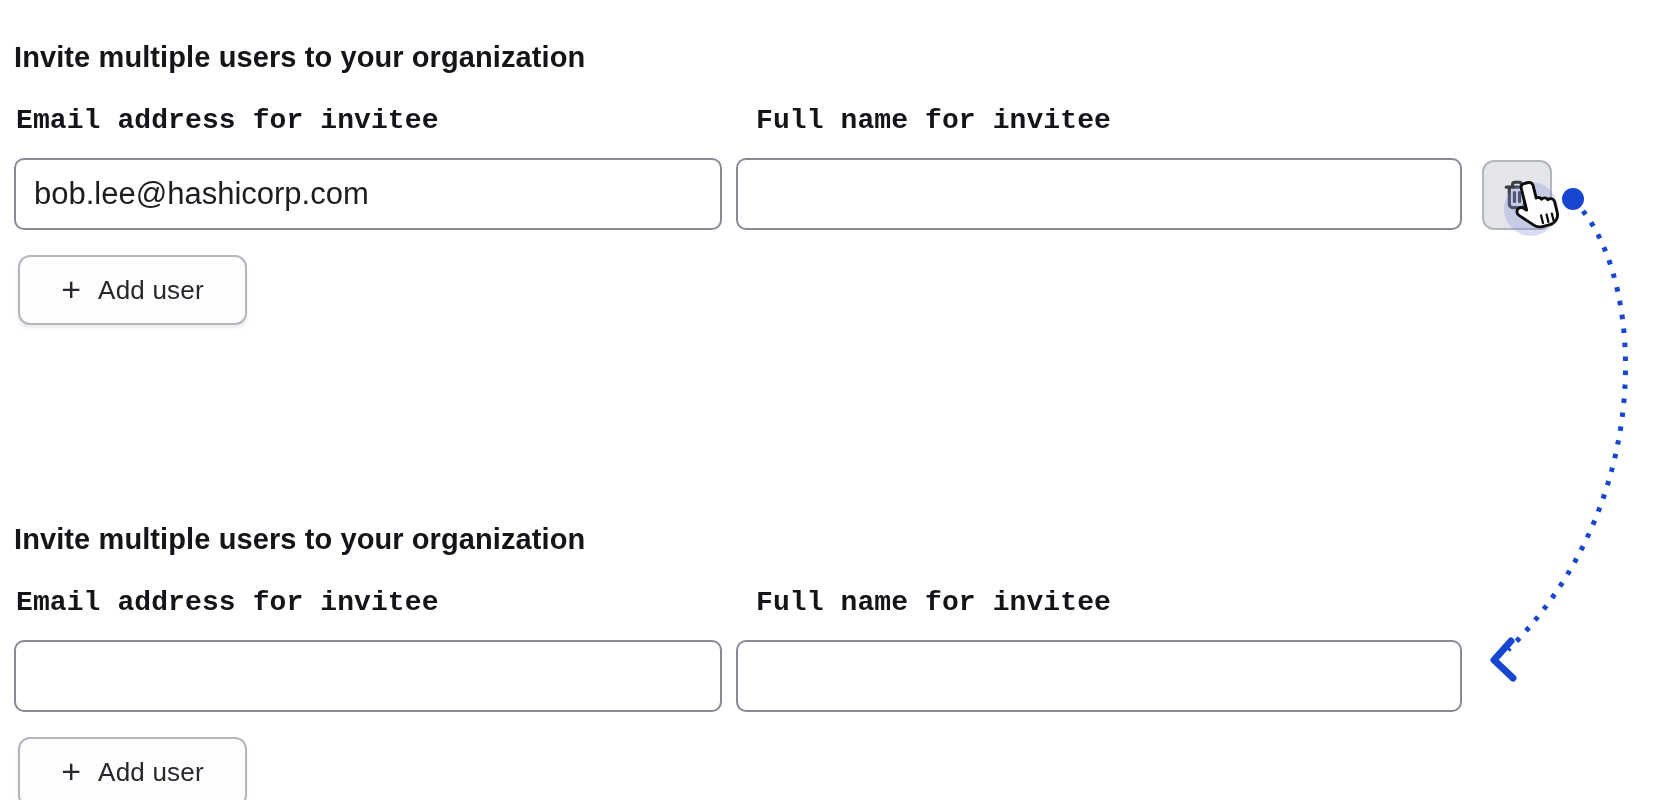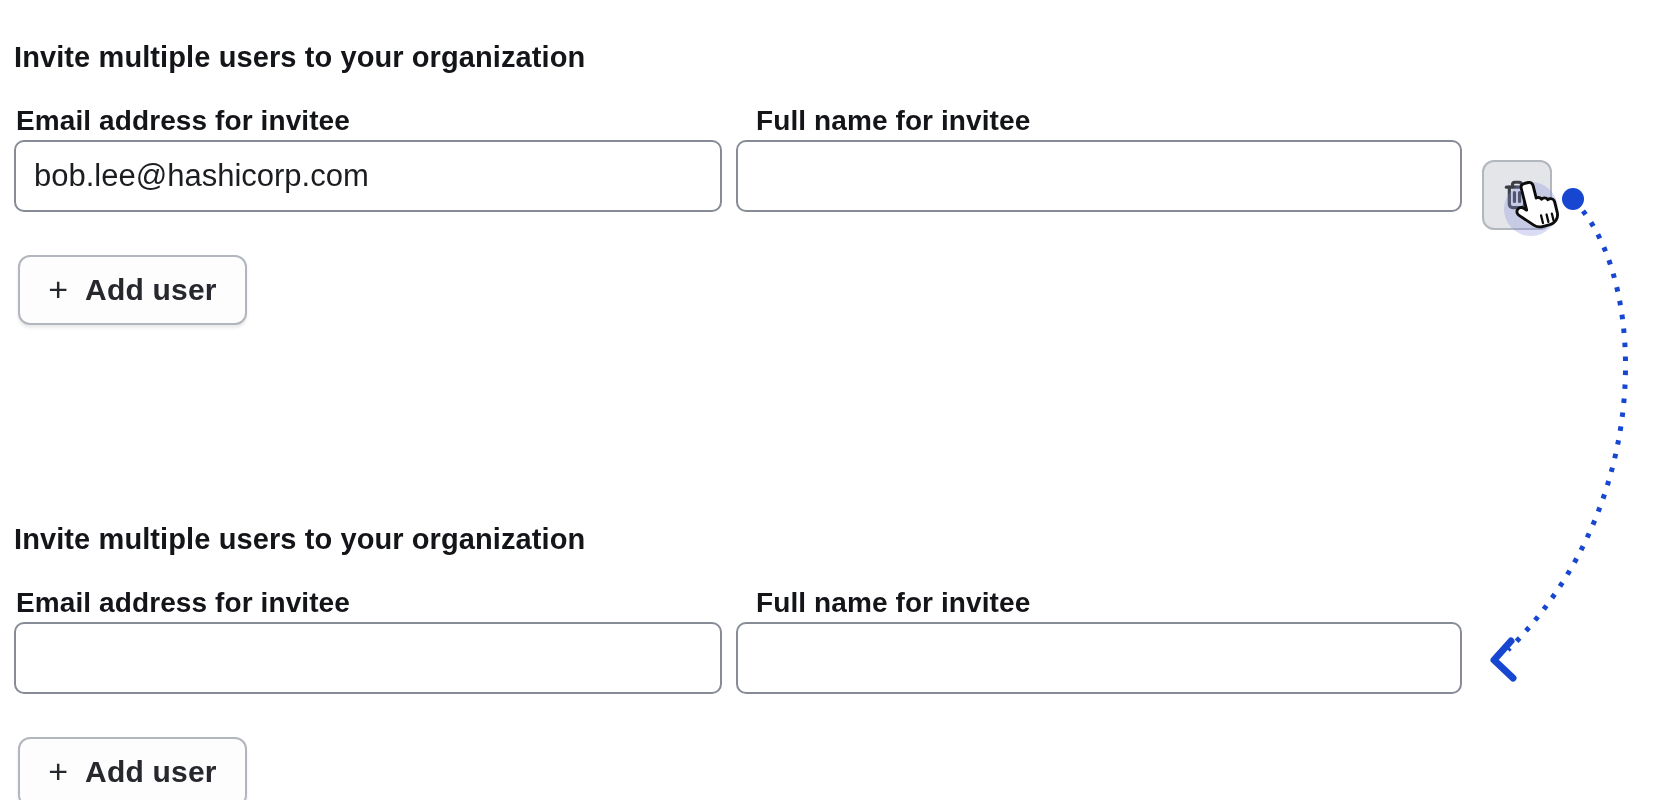--- a/index.html
+++ b/index.html
@@ -22,25 +22,26 @@
   .form.after{top:482px;}
   .legend{
     position:absolute;left:14px;top:16px;
     font-size:29px;line-height:34px;font-weight:700;color:var(--text-primary);
     letter-spacing:.1px;
   }
   .lbl{
     position:absolute;top:80px;
     font-size:28px;line-height:34px;font-weight:700;color:var(--text-primary);
     letter-spacing:.1px;
+    font-family:Liberation Mono, monospace;
   }
   .email-lbl{left:16px;}
   .name-lbl{left:756px;}
   .inp{
-    position:absolute;top:116px;height:72px;
+    position:absolute;top:134px;height:72px;
     border:2px solid var(--input-border);border-radius:10px;background:#fff;
     font-family:"Liberation Sans", sans-serif;font-size:31px;color:#1b1d21;
     padding:0 18px;outline:none;
   }
   .email-inp{left:14px;width:708px;}
   .name-inp{left:736px;width:726px;}
   .trash{
     position:absolute;left:1482px;top:136px;width:70px;height:70px;
     background:var(--trash-bg);border:2px solid var(--button-border);border-radius:12px;
     display:flex;align-items:center;justify-content:center;cursor:pointer;padding:0;
@@ -48,21 +49,21 @@
   .trash svg{display:block;}
   .trash-stroke{fill:none;stroke:#3c3f46;stroke-width:1.5;stroke-linecap:round;stroke-linejoin:round;}
   .add{
     position:absolute;left:18px;top:231px;width:229px;height:70px;
     background:#fdfdfe;border:2px solid var(--button-border);border-radius:12px;
     box-shadow:0 3px 3px rgba(60,63,70,0.10);
     display:flex;align-items:center;justify-content:center;gap:17px;
     font-family:"Liberation Sans", sans-serif;cursor:pointer;
   }
   .add .plus{font-size:34px;font-weight:400;color:var(--text-button);line-height:1;margin-top:-3px;}
-  .add .add-lbl{font-size:30px;font-weight:700;color:var(--text-button);letter-spacing:.2px;}
+  .add .add-lbl{font-size:26px;font-weight:400;color:var(--text-button);letter-spacing:.2px;}
   
   .annotation-layer,.cursor-layer{
     position:absolute;left:0;top:0;width:1672px;height:800px;pointer-events:none;
   }
   .start-dot{fill:var(--arrow-blue);}
   .dotted-arc{fill:none;stroke:var(--arrow-blue);stroke-width:5;stroke-dasharray:4.5 9.5;}
   .arrow-head{fill:none;stroke:var(--arrow-blue);stroke-width:7;stroke-linecap:round;stroke-linejoin:round;}
   .halo{fill:var(--halo);}
   .hand-body{fill:#ffffff;stroke:#0c0c0d;stroke-width:1.4;stroke-linejoin:round;}
   .hand-tick{fill:none;stroke:#0c0c0d;stroke-width:1.1;stroke-linecap:round;}

